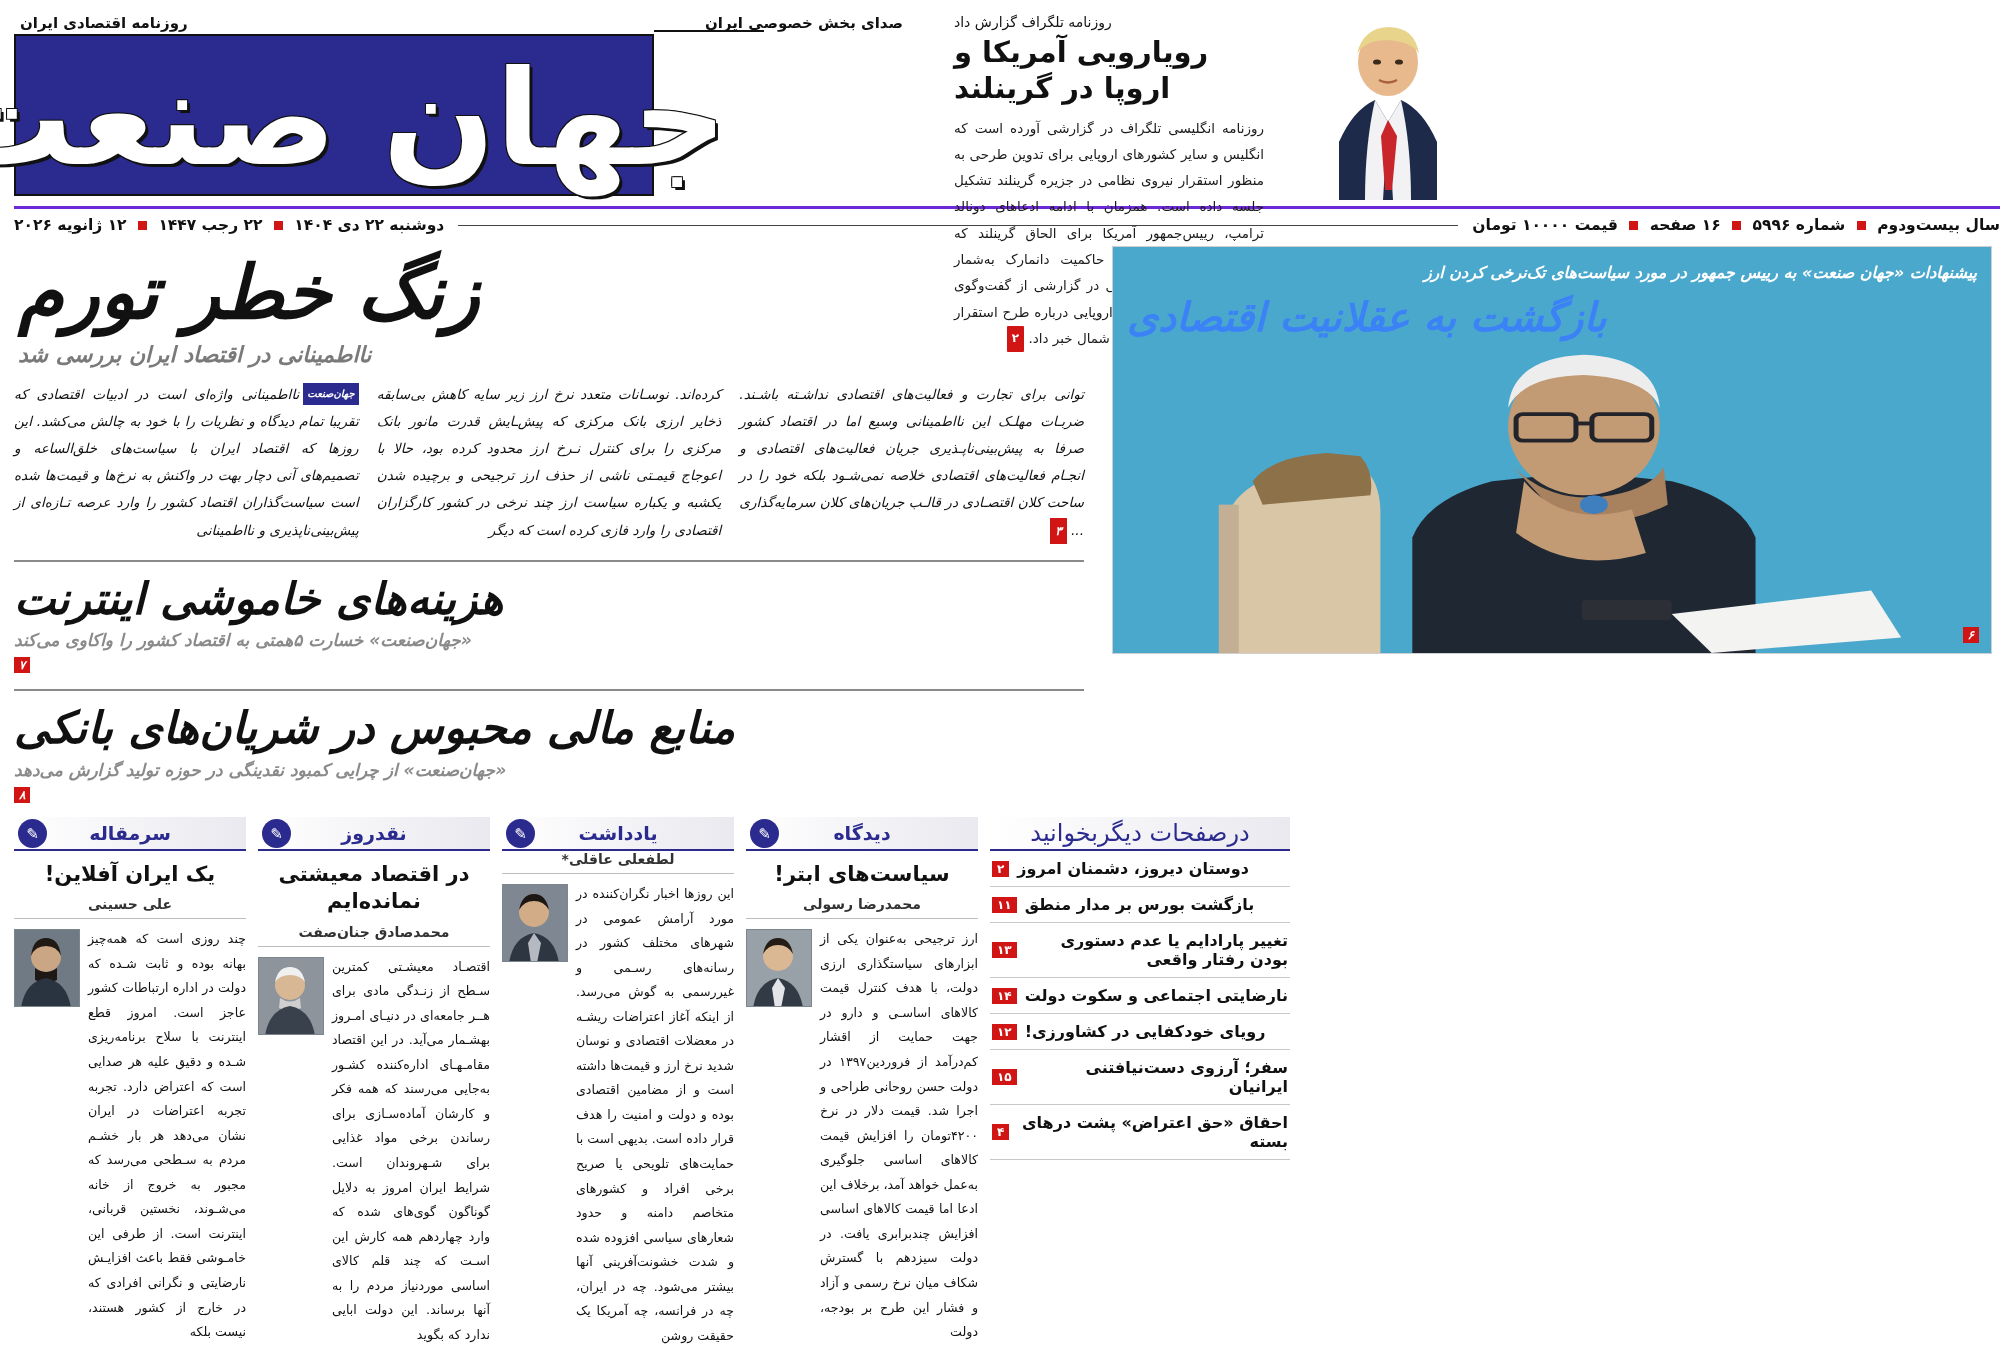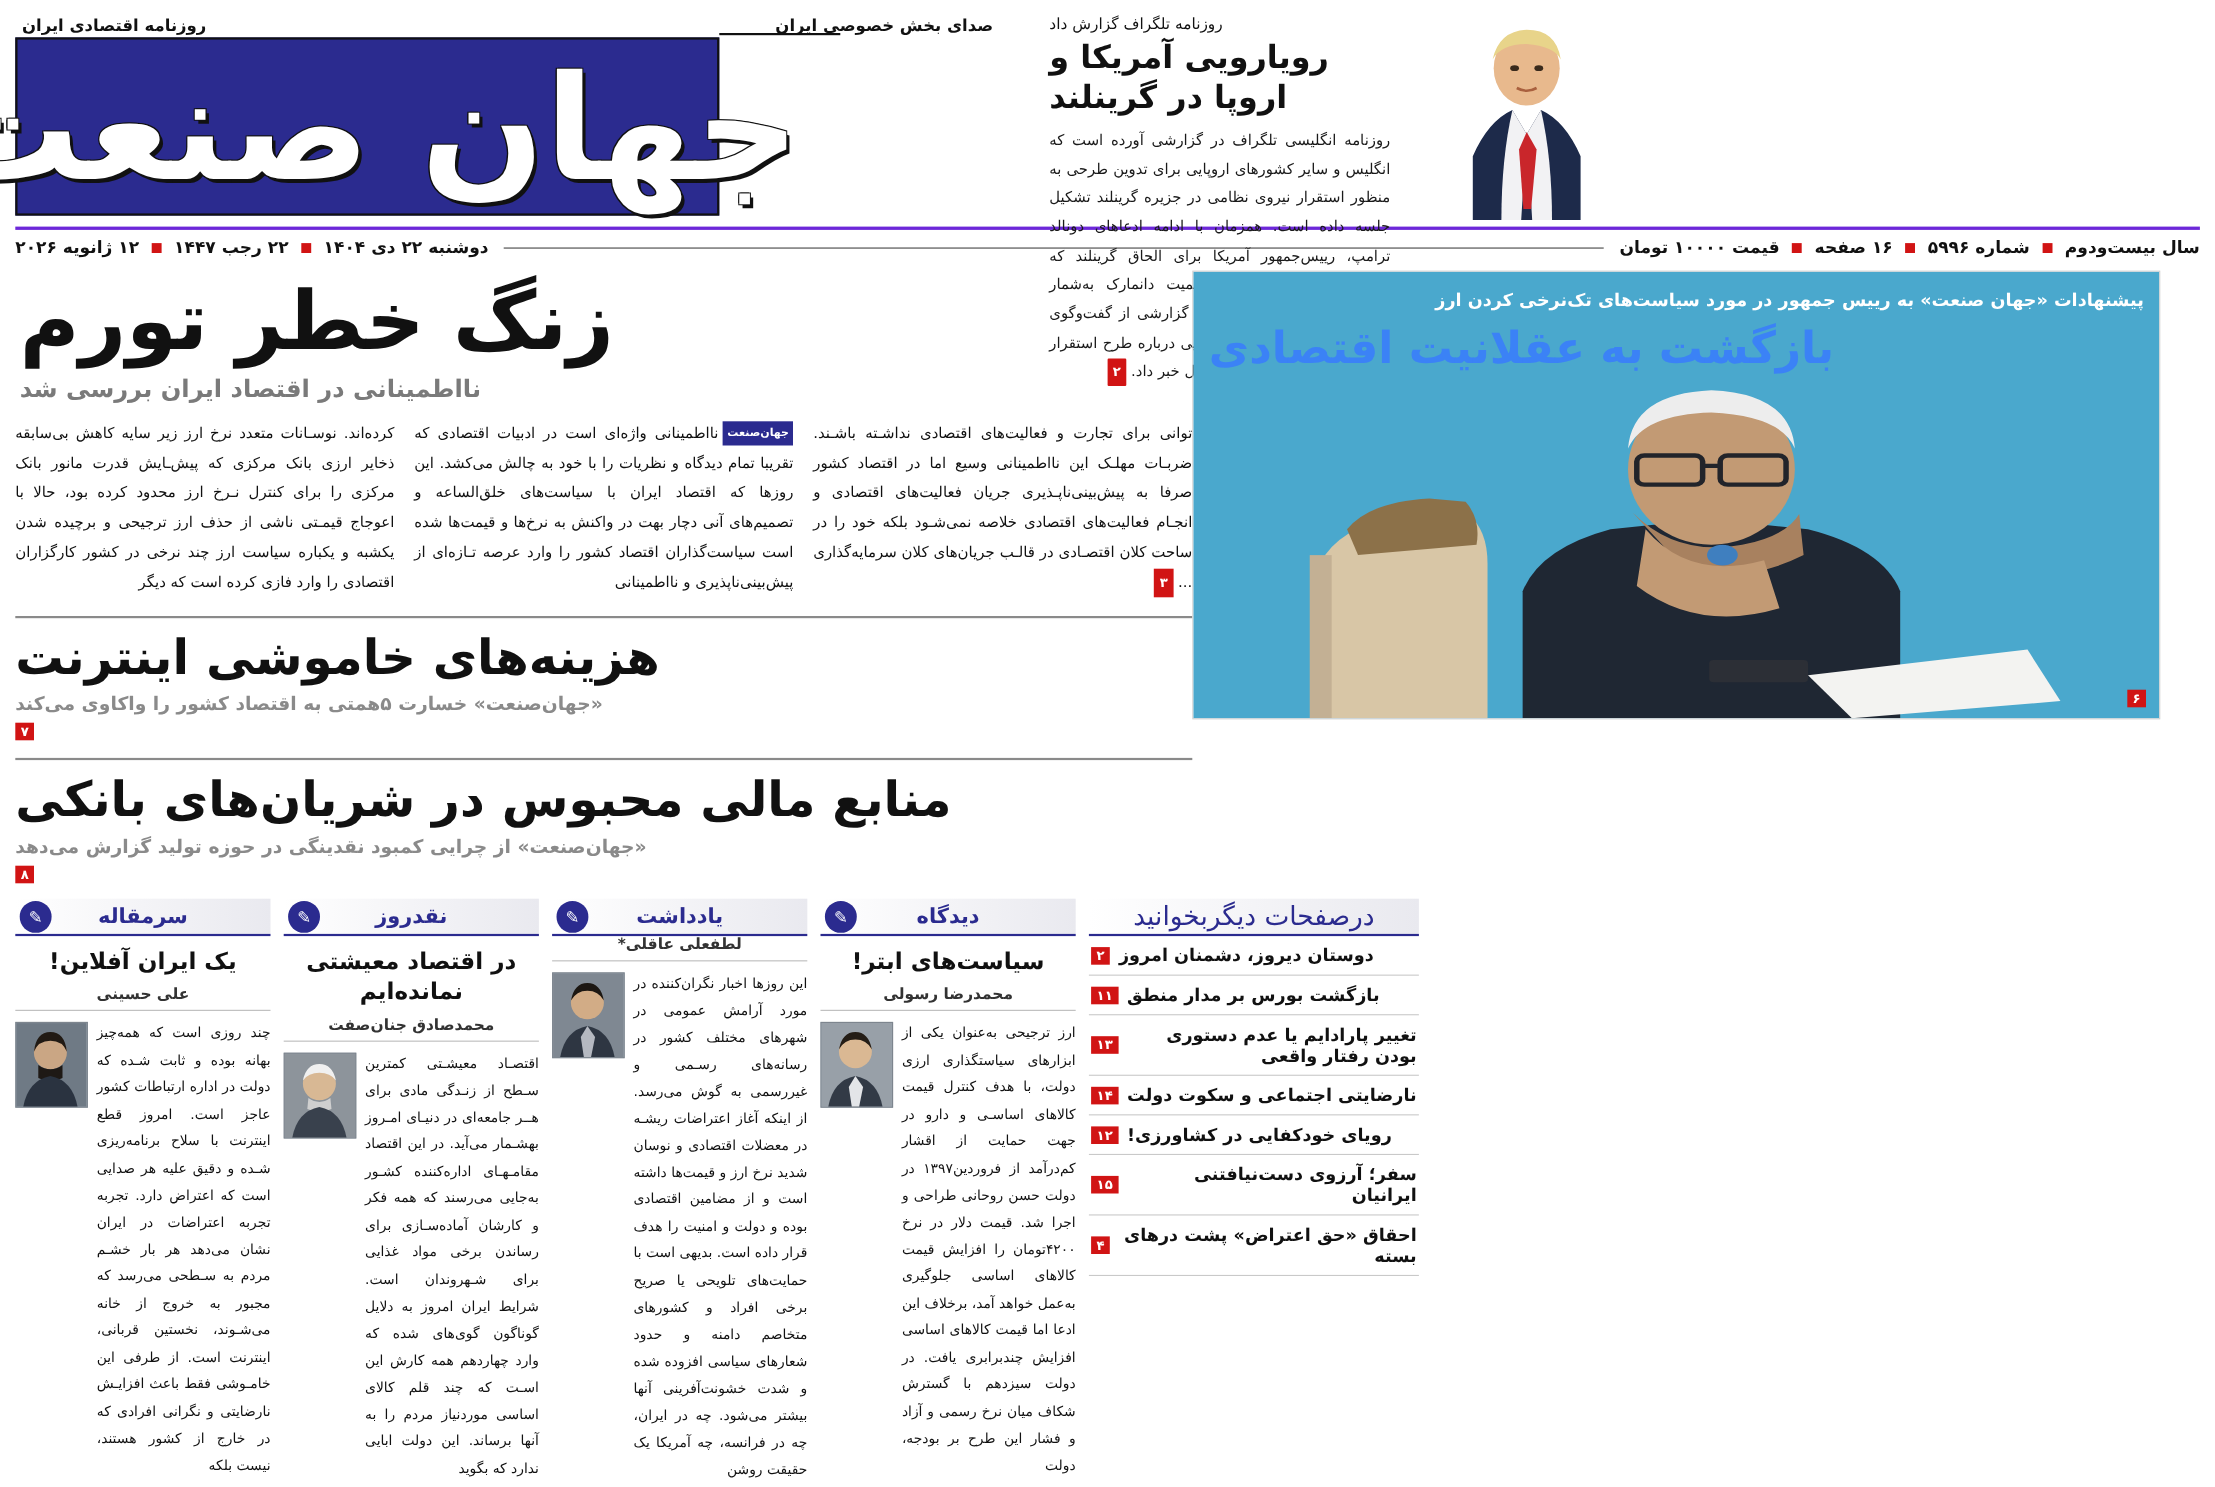--- a/index.html
+++ b/index.html
@@ -55,21 +55,21 @@
   .datebar { display:flex; flex-direction:row-reverse; align-items:center;
              gap:14px; height:30px; margin-top:2px;
              border-top:3px solid #6d28d9; padding-top:5px; }
   .date-right, .date-left { font-size:15.5px; font-weight:bold; white-space:nowrap;}
   .date-mid { flex:1; display:flex; align-items:center; }
   .date-mid i { display:block; width:100%; border-top:1.5px solid #444; }
   .rsq { display:inline-block; width:9px; height:9px; background:#d11414;
          margin:0 6px; vertical-align:baseline; }
 
   
-  .content { display:flex; flex-direction:row-reverse; gap:0; margin-top:10px; }
+  .content { display:flex; flex-direction:row-reverse; gap:28px; margin-top:10px;font-style:italic; }
   .col-right { width:1070px; }
   .col-left  { width:880px; }
 
   
   .lead-h { font-size:74px; font-weight:bold; text-align:left; line-height:1.05;
             letter-spacing:-2px; margin:8px 0 10px 4px; }
   .lead-sub { font-size:22px; color:#7a7a7a; text-align:left; margin:0 0 14px 4px;
               font-weight:bold; }
   .lead-cols { display:flex; flex-direction:row-reverse; gap:18px;
                font-size:13.6px; line-height:2.0; text-align:justify; }
@@ -201,24 +201,24 @@
   </div>
 
   <div class="content">
 
     <div class="col-right">
 
       <div class="lead-h">زنگ خطر تورم</div>
       <div class="lead-sub">نااطمینانی در اقتصاد ایران بررسی شد</div>
 
       <div class="lead-cols">
-        <div>کرده‌اند. نوسـانات متعدد نرخ ارز زیر سایه کاهش بی‌سابقه ذخایر ارزی بانک مرکزی که پیش‌ـایش قدرت مانور بانک مرکزی را برای کنترل نـرخ ارز محدود کرده بود، حالا با اعوجاج قیمـتی ناشی از حذف ارز ترجیحی و برچیده شدن یکشبه و یکباره سیاست ارز چند نرخی در کشور کارگزاران اقتصادی را وارد فازی کرده است که دیگر</div>
         <div>
           <span class="brandtag">جهان‌صنعت</span><span>نااطمینانی واژه‌ای است در ادبیات اقتصادی که تقریبا تمام دیدگاه و نظریات را با خود به چالش می‌کشد. این روزها که اقتصاد ایران با سیاست‌های خلق‌الساعه و تصمیم‌های آنی دچار بهت در واکنش به نرخ‌ها و قیمت‌ها شده است سیاست‌گذاران اقتصاد کشور را وارد عرصه تـازه‌ای از پیش‌بینی‌ناپذیری و نااطمینانی</span>
         </div>
+        <div>کرده‌اند. نوسـانات متعدد نرخ ارز زیر سایه کاهش بی‌سابقه ذخایر ارزی بانک مرکزی که پیش‌ـایش قدرت مانور بانک مرکزی را برای کنترل نـرخ ارز محدود کرده بود، حالا با اعوجاج قیمـتی ناشی از حذف ارز ترجیحی و برچیده شدن یکشبه و یکباره سیاست ارز چند نرخی در کشور کارگزاران اقتصادی را وارد فازی کرده است که دیگر</div>
         <div>
           <span>توانی برای تجارت و فعالیت‌های اقتصادی نداشـته باشـند. ضربـات مهلـک این نااطمینانی وسیع اما در اقتصاد کشور صرفا به پیش‌بینی‌ناپـذیری جریان فعالیت‌های اقتصادی و انجـام فعالیت‌های اقتصادی خلاصه نمی‌شـود بلکه خود را در ساحت کلان اقتصـادی در قالـب جریان‌های کلان سرمایه‌گذاری ...</span>
           <span class="sq-end">۳</span>
         </div>
       </div>
 
       <div class="hrule"></div>
 
       <div>
         <div class="sec-h">هزینه‌های خاموشی اینترنت</div>

